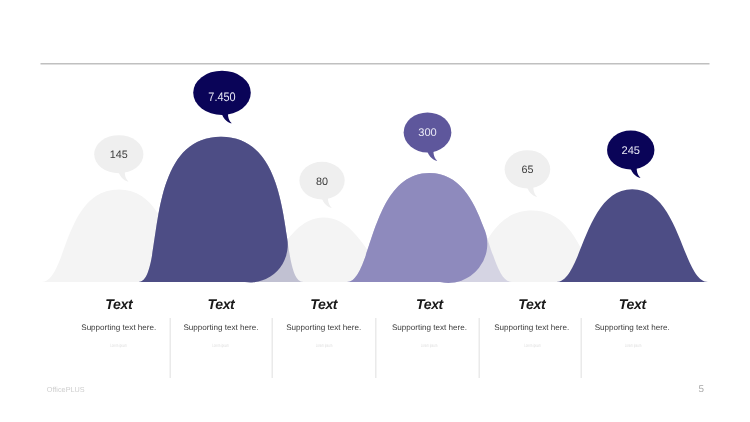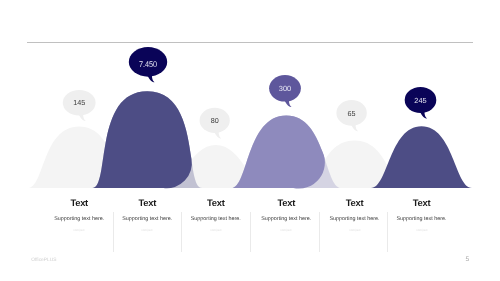--- a/index.html
+++ b/index.html
@@ -2,21 +2,21 @@
 <html><head>
 <meta charset="utf-8">
 <style>
   html,body{margin:0;padding:0;}
   body{width:500px;height:281px;background:#fff;font-family:"Liberation Sans",sans-serif;overflow:hidden;-webkit-font-smoothing:antialiased;text-rendering:geometricPrecision;}
   .slide{position:relative;width:500px;height:281px;background:#fff;}
   svg.layer{position:absolute;left:0;top:0;width:500px;height:281px;}
   .topline{position:absolute;height:1px;background:#c0c0c0;}
   .cols{position:absolute;left:0;top:0;width:500px;height:281px;}
   .col{position:absolute;text-align:center;}
-  .col .title{font-size:9.4px;font-weight:bold;color:#1a1a1a;letter-spacing:-0.25px;line-height:10px;}
+  .col .title{font-size:9.4px;font-weight:bold;color:#1a1a1a;letter-spacing:-0.25px;line-height:10px;font-style:italic;}
   .col .sub{font-size:5.4px;color:#3a3a3a;margin-top:7.5px;line-height:6px;}
   .col .cap{font-size:3.1px;color:#dcdcdc;margin-top:6.4px;line-height:4px;transform:scaleX(0.62);}
   .divider{position:absolute;width:1px;background:#e3e3e3;}
   .brand{position:absolute;font-size:4.85px;color:#cfcfcf;}
   .pageno{position:absolute;font-size:6.6px;color:#a8a8a8;}
 </style>
 </head>
 <body>
 
 <div class="slide">

